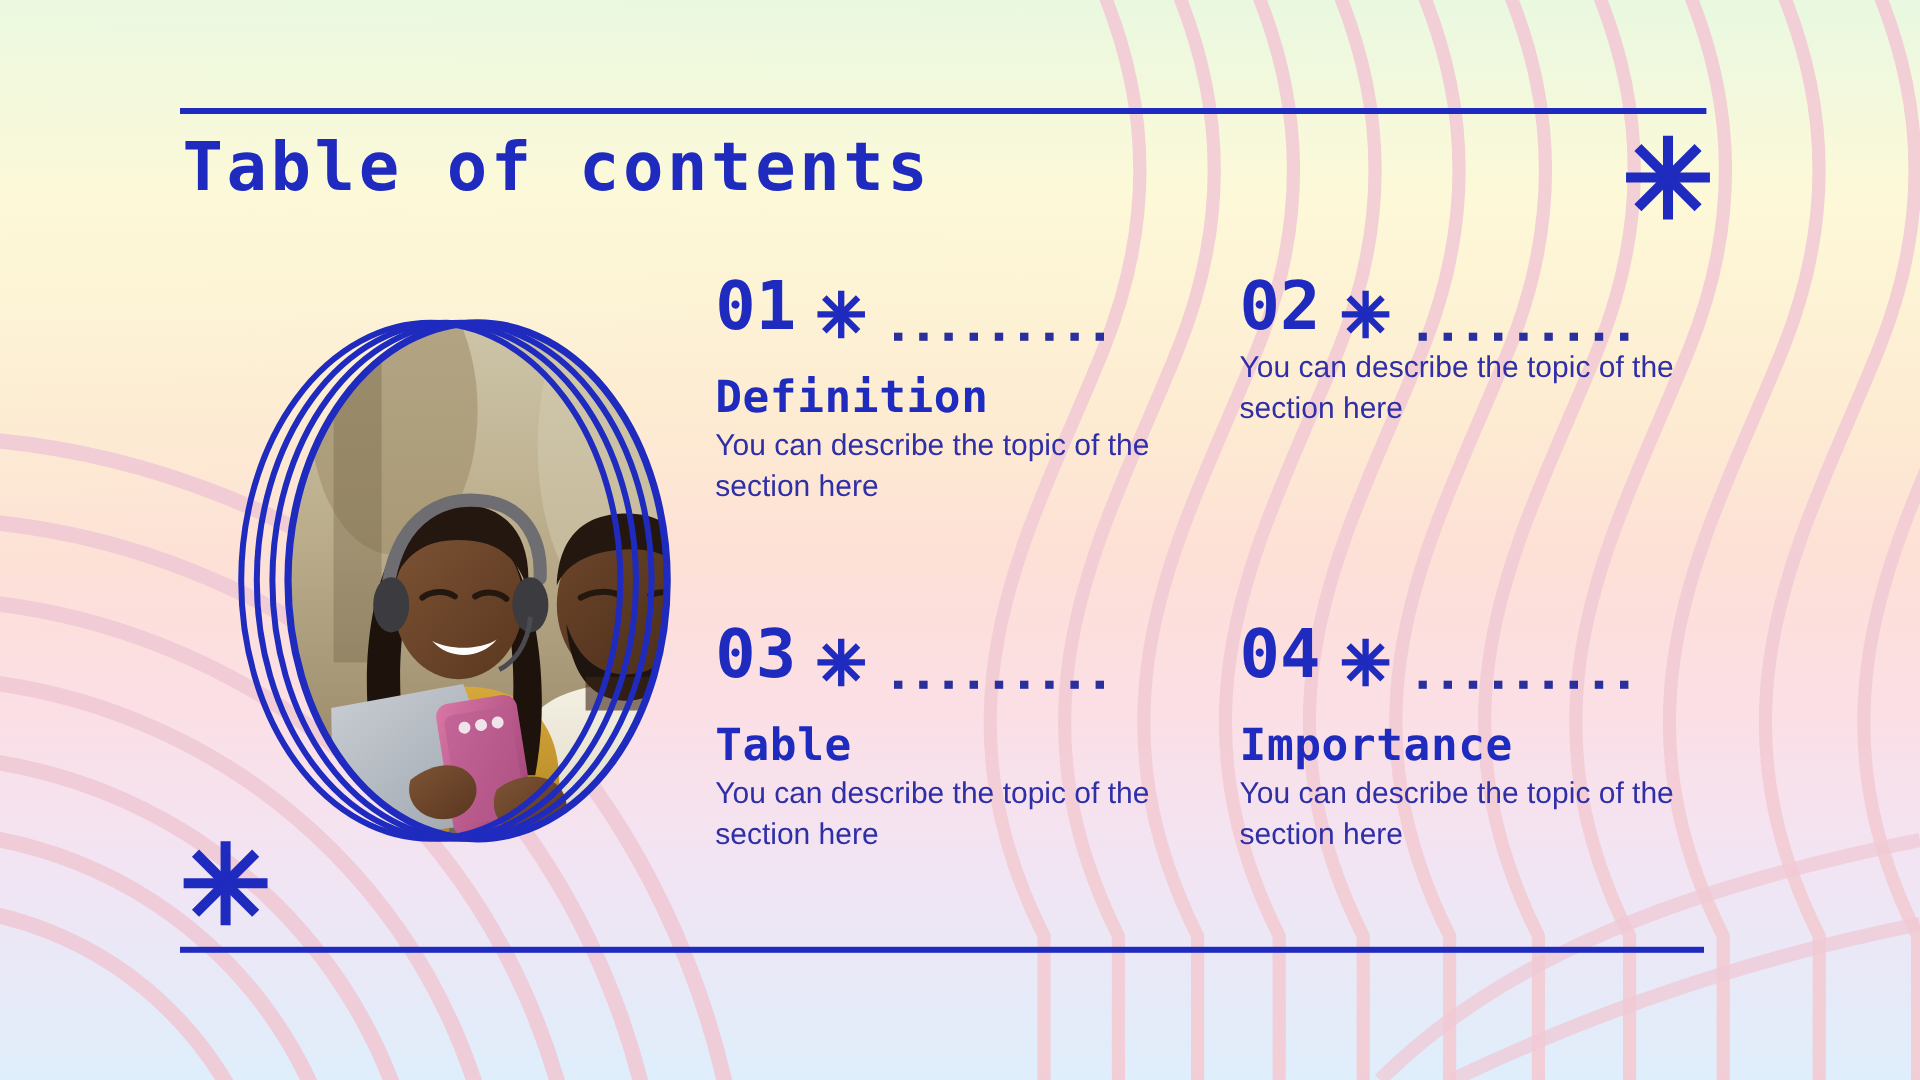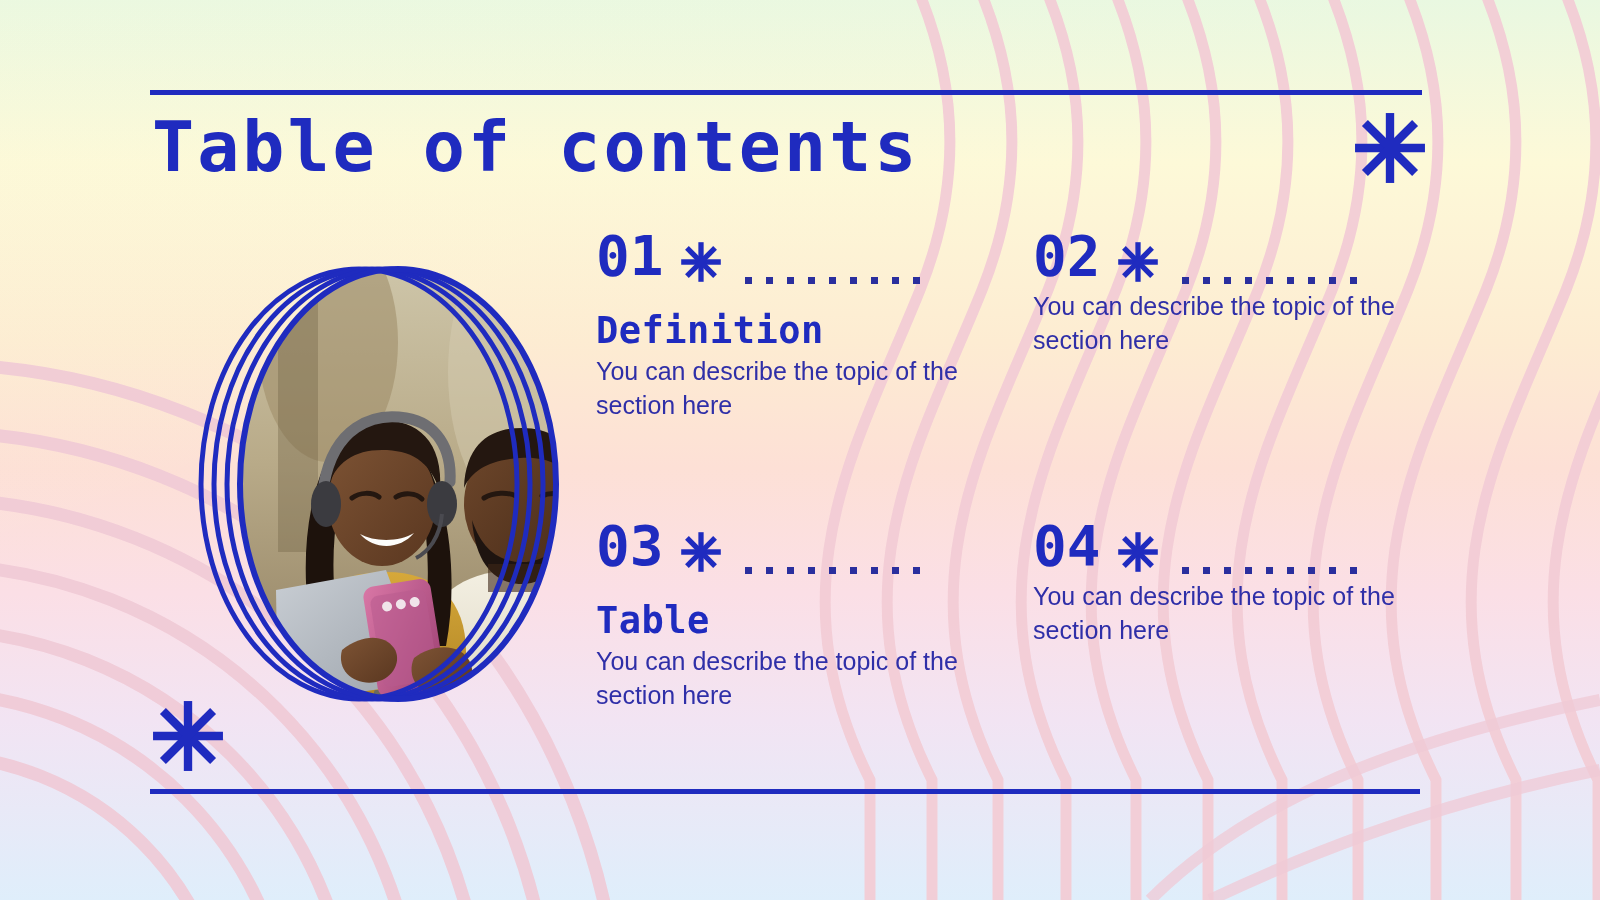--- a/index.html
+++ b/index.html
@@ -45,21 +45,21 @@
   #rule-top    { left: 150px; top: 90px;  width: 1272px; }
   #rule-bottom { left: 150px; top: 789px; width: 1270px; }
 
   
   #page-title {
     position: absolute;
     left: 152px;
     top: 112px;
     font-family: "DejaVu Sans Mono", "Liberation Mono", monospace;
     font-weight: 700;
-    font-size: 70px;
+    font-size: 56px;
     letter-spacing: 3px;
     color: #1f2bbf;
     white-space: nowrap;
     line-height: 1;
   }
 
   
   .big-aster {
     position: absolute;
     width: 76px;
@@ -446,17 +446,18 @@
                 <rect x="63" y="0" width="7" height="7"></rect>
               <rect x="84" y="0" width="7" height="7"></rect>
                 <rect x="105" y="0" width="7" height="7"></rect>
               <rect x="126" y="0" width="7" height="7"></rect>
                 <rect x="147" y="0" width="7" height="7"></rect>
               <rect x="168" y="0" width="7" height="7"></rect>
             </g>
           </svg>
         </span>
       </div>
+      <div class="toc-label">Importance</div>
       <div class="toc-desc">You can describe the topic of the section here</div>
     </div>
 
   </div>
 </div>
 
 </body></html>

